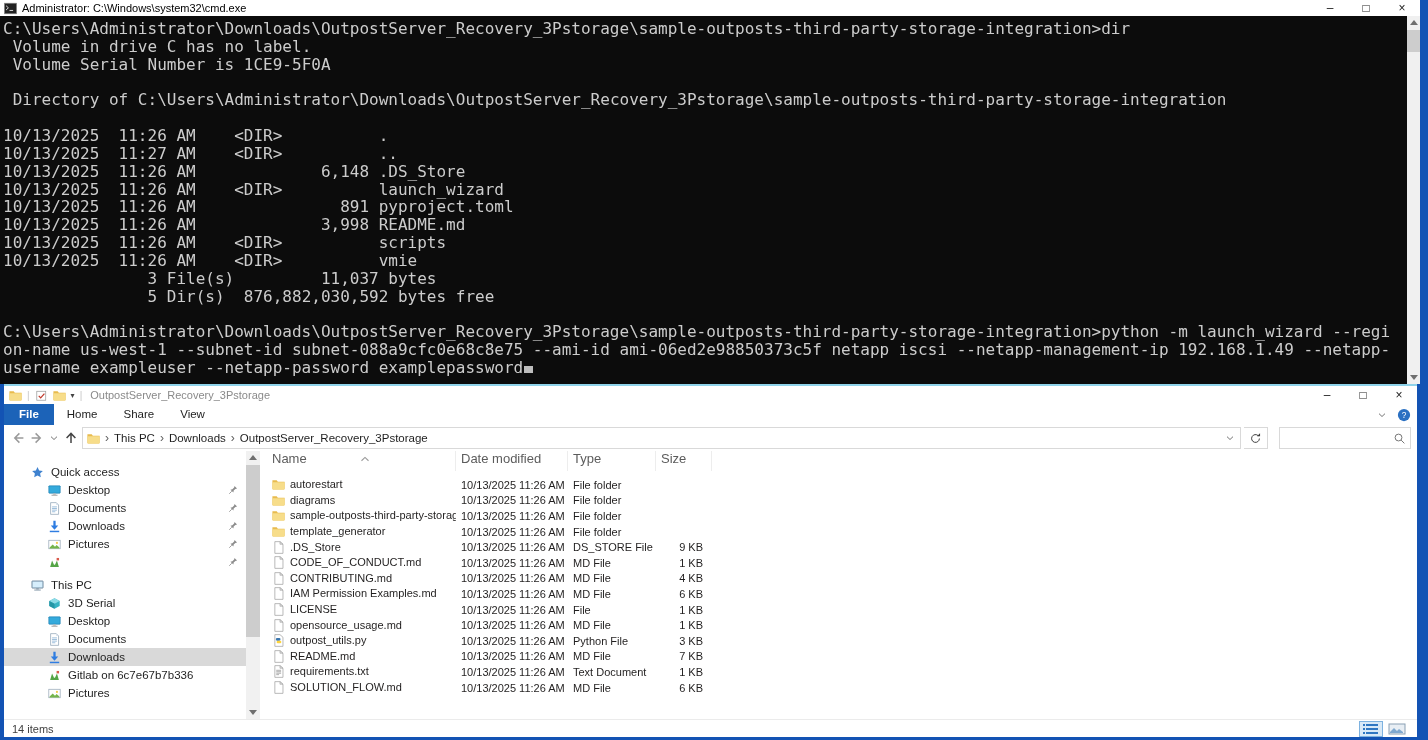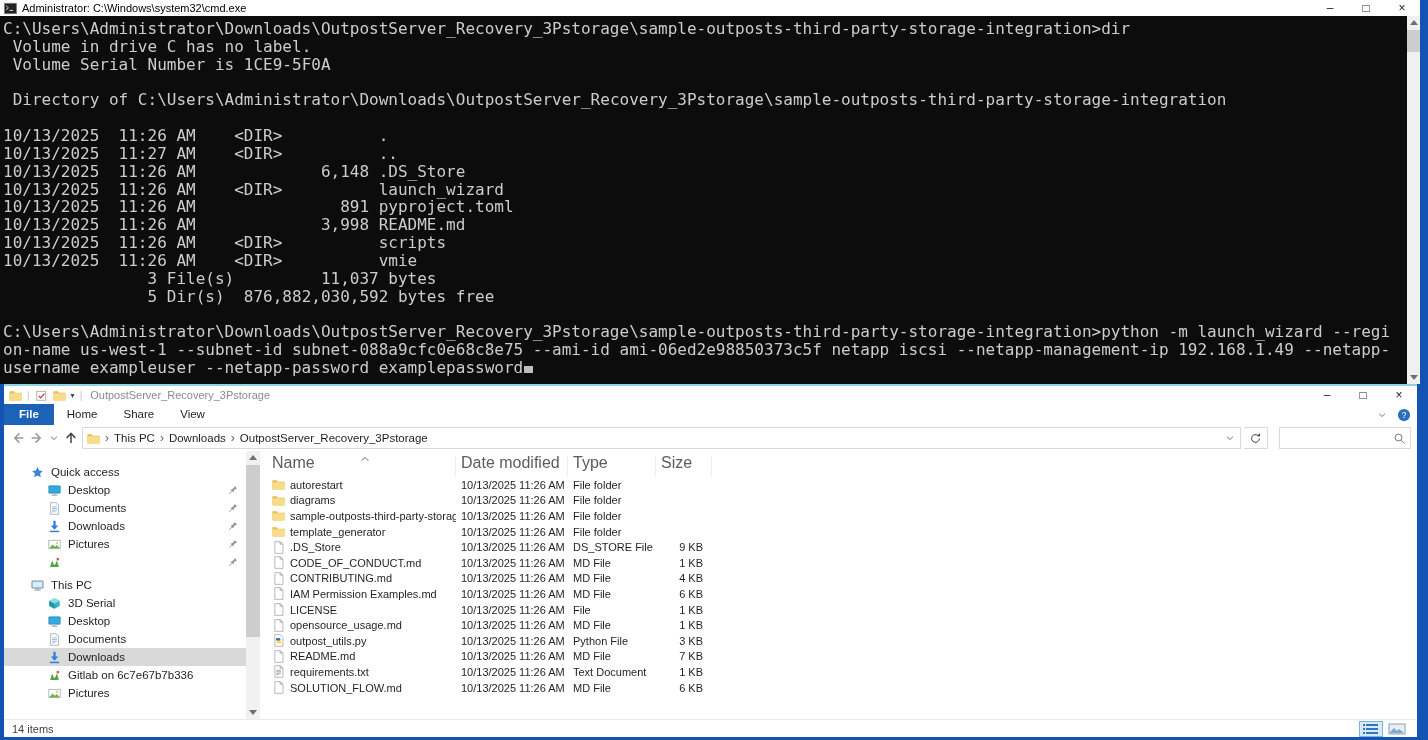--- a/index.html
+++ b/index.html
@@ -49,29 +49,29 @@
   .ex-main{flex:1;display:flex;overflow:hidden}
   .navpane{width:242px;padding-top:12px;overflow:hidden}
   .sb-row{height:18px;display:flex;align-items:center;gap:7px;font-size:11.5px;color:#1e1e1e;padding-left:27px;position:relative;cursor:default}
   .sb-child{padding-left:44px}
   .sb-row.selected{background:#d9d9d9}
   .sb-gap{margin-top:5px}
   .pin{position:absolute;right:7px;width:12px;height:12px}
   .nav-scroll{width:14px;position:relative;background:#f1f1f1}
 
   .flist{flex:1;position:relative;padding-top:0}
-  .fhead{display:flex;height:26px;align-items:flex-end;color:#5c5c5c;font-size:16px;position:relative}
+  .fhead{display:flex;height:26px;align-items:flex-start;color:#5c5c5c;font-size:13px;position:relative}
   .fh{padding-bottom:5px;border-right:1px solid #ededed;height:20px;display:flex;align-items:flex-end}
   .fh-name{width:196px;padding-left:12px}
   .fh-date{width:112px;padding-left:5px}
   .fh-type{width:88px;padding-left:5px}
   .fh-size{width:56px;padding-left:5px}
   .sort-chev{position:absolute;left:98px;top:1px;width:12px;height:8px}
   .frow{display:flex;height:15.6px;align-items:center;font-size:11px;color:#211f1f}
-  .fc-name{width:196px;display:flex;align-items:center;gap:5px;padding-left:12px;overflow:hidden;white-space:nowrap}
+  .fc-name{width:196px;display:flex;gap:5px;padding-left:12px;overflow:hidden;white-space:nowrap}
   .fc-date{width:112px;padding-left:5px;color:#211f1f}
   .fc-type{width:88px;padding-left:5px}
   .fc-size{width:56px;text-align:right;padding-right:9px}
 
   .statusbar{height:18px;border-top:1px solid #ebebeb;display:flex;align-items:center;padding:0 8px;font-size:11px;color:#3f3f3f}
   .view-btns{margin-left:auto;display:flex;gap:2px}
   .vbtn{width:24px;height:16px;display:flex;align-items:center;justify-content:center;border:1px solid transparent}
   .vbtn.sel{background:#d8e9f7;border-color:#7db2e0}
 
   .ic{display:inline-block;flex:none;width:14px;height:14px}

